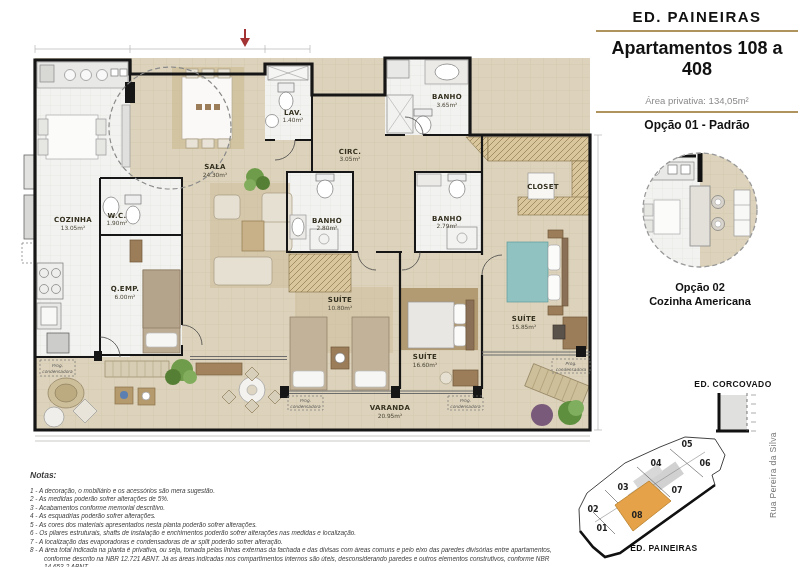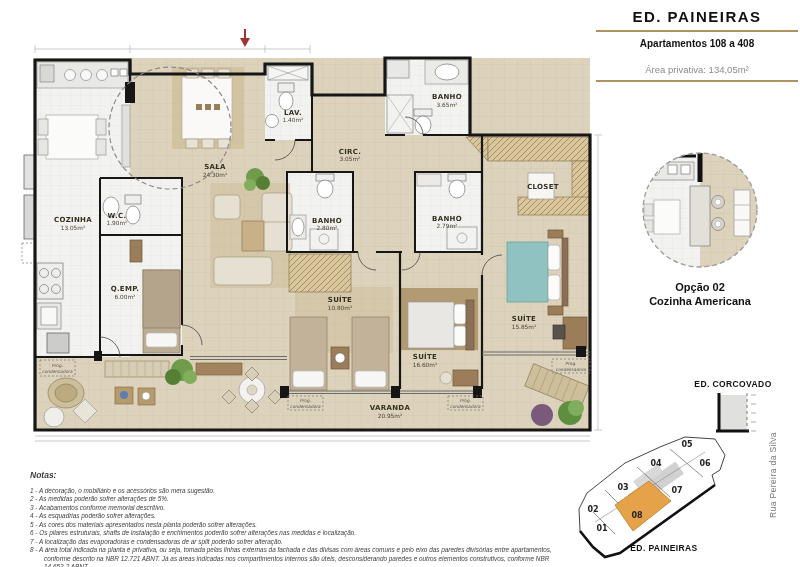--- a/index.html
+++ b/index.html
@@ -3,21 +3,21 @@
 <meta charset="utf-8">
 <style>
   html,body{margin:0;padding:0;background:#fff;}
   #page{position:relative;width:800px;height:567px;background:#ffffff;overflow:hidden;
         font-family:"Liberation Sans","DejaVu Sans",sans-serif;}
   svg{position:absolute;display:block;}
   
   #header{position:absolute;left:596px;top:8px;width:202px;text-align:center;}
   #header .title{font-size:15px;font-weight:bold;letter-spacing:1.5px;color:#111;}
   #header .rule{height:2px;background:#b0945e;margin:5px 0;}
-  #header .apts{font-size:10px;font-weight:bold;color:#111;margin-top:6px;}
+  #header .apts{font-size:18px;font-weight:bold;color:#111;margin-top:6px;}
   #header .area{font-size:9.5px;color:#8a8a8a;margin-top:15px;margin-bottom:5px;}
   #header .opt{font-size:12px;font-weight:bold;color:#111;margin-top:5px;}
   
   #notes{position:absolute;left:30px;top:470px;width:530px;color:#3c3c3c;}
   #notes .ntitle{font-size:8.5px;font-weight:bold;font-style:italic;margin-bottom:7px;}
   #notes ol{list-style:none;margin:0;padding:0;}
   #notes li{font-size:6.4px;font-style:italic;line-height:1.32;padding-left:14px;text-indent:-14px;}
   
   #street{position:absolute;left:713px;top:470px;width:120px;text-align:center;
           transform:rotate(-90deg);font-size:8.5px;color:#777;letter-spacing:.4px;}
@@ -344,20 +344,21 @@
 
   <div id="header">
     <div class="title">ED. PAINEIRAS</div>
     <div class="rule"></div>
     <div class="apts">Apartamentos 108 a 408</div>
     <div class="area">
       <span>Área privativa:</span>
       <span>134,05m²</span>
     </div>
     <div class="rule"></div>
+    <div class="opt">Opção 01 - Padrão</div>
   </div>
 
   <svg style="left:632px;top:148px;" width="140" height="165" viewBox="0 0 140 165">
     <defs>
       <clipPath id="detClip">
           <circle cx="68" cy="62" r="57"></circle>
         </clipPath>
     </defs>
     <g clip-path="url(#detClip)">
       <rect x="8" y="3" width="62" height="118" fill="url(#tileW)"></rect>

